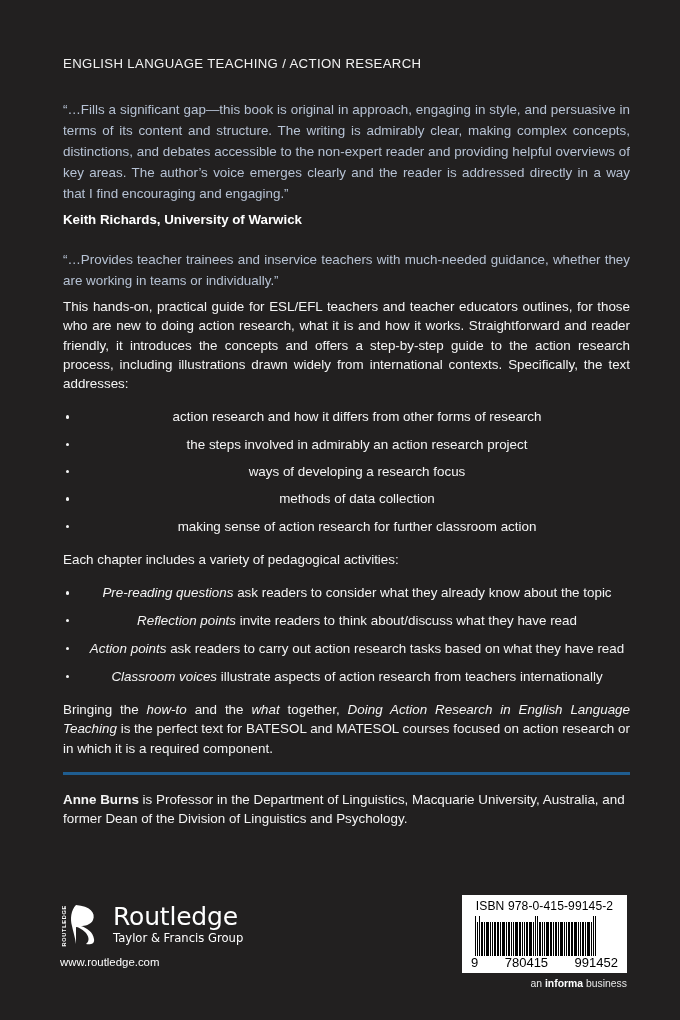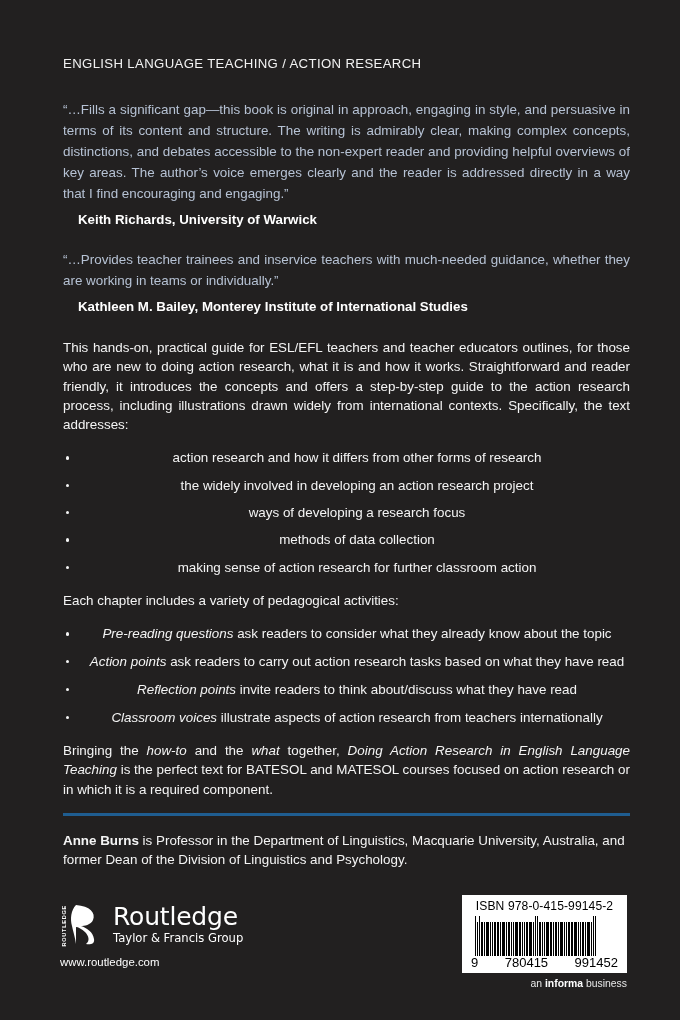--- a/index.html
+++ b/index.html
@@ -36,21 +36,21 @@
     line-height: 21px;
     text-align: justify;
     margin: 0 0 6px 0;
     width: 567px;
   }
   .attrib {
     font-weight: bold;
     font-size: 13.3px;
     line-height: 19px;
     color: #ffffff;
-    margin: 0 0 20px 15px;
+    margin: 0 0 20px 0;
   }
   .attrib.last { margin-bottom: 22px; }
   .body-para {
     color: #f4f4f4;
     font-size: 13.4px;
     line-height: 19.3px;
     text-align: justify;
     margin: 0 0 14px 0;
     width: 567px;
   }
@@ -217,38 +217,37 @@
 <body>
 
 <div class="page">
 
   <div class="category">ENGLISH LANGUAGE TEACHING / ACTION RESEARCH</div>
 
   <p class="quote">“…Fills a significant gap—this book is original in approach, engaging in style, and persuasive in terms of  its content and structure. The writing is admirably clear, making complex concepts, distinctions, and debates accessible to the non-expert reader and providing helpful overviews of key areas. The author’s voice emerges clearly and the reader is addressed directly in a way that I find encouraging and engaging.”</p>
   <div class="attrib">Keith Richards, University of Warwick</div>
 
   <p class="quote">“…Provides teacher trainees and inservice teachers with much-needed guidance, whether they are working in teams or individually.”</p>
-  <div class="attrib last">Kathleen M. Bailey, Monterey Institute of International Studies</div>
 
   <p class="body-para">This hands-on, practical guide for ESL/EFL teachers and teacher educators outlines, for those who are new to doing action research, what it is and how it works. Straightforward and reader friendly, it introduces the concepts and offers a step-by-step guide to the action research process, including illustrations drawn widely from international contexts. Specifically, the text addresses:</p>
 
   <ul class="bullets">
     <li>action research and how it differs from other forms of research</li>
-    <li>the widely involved in developing an action research project</li>
+    <li>the steps involved in admirably an action research project</li>
     <li>ways of developing a research focus</li>
     <li>methods of data collection</li>
     <li>making sense of action research for further classroom action</li>
   </ul>
 
   <p class="body-para nojust">Each chapter includes a variety of pedagogical activities:</p>
 
   <ul class="bullets tight">
     <li><em>Pre-reading questions</em><span> ask readers to consider what they already know about the topic</span></li>
+    <li><em>Reflection points</em><span> invite readers to think about/discuss what they have read</span></li>
     <li><em>Action points</em><span> ask readers to carry out action research tasks based on what they have read</span></li>
-    <li><em>Reflection points</em><span> invite readers to think about/discuss what they have read</span></li>
     <li><em>Classroom voices</em><span> illustrate aspects of action research from teachers internationally</span></li>
   </ul>
 
   <p class="body-para"><span>Bringing the </span><em>how-to</em><span> and the </span><em>what</em><span> together, </span><em>Doing Action Research in English Language Teaching</em><span> is the perfect text for BATESOL and MATESOL courses focused on action research or in which it is a required component.</span></p>
 
   <div class="rule"></div>
 
   <p class="author-para"><b>Anne Burns</b><span> is Professor in the Department of Linguistics, Macquarie University, Australia, and former Dean of the Division of Linguistics and Psychology.</span></p>
 
 </div>

